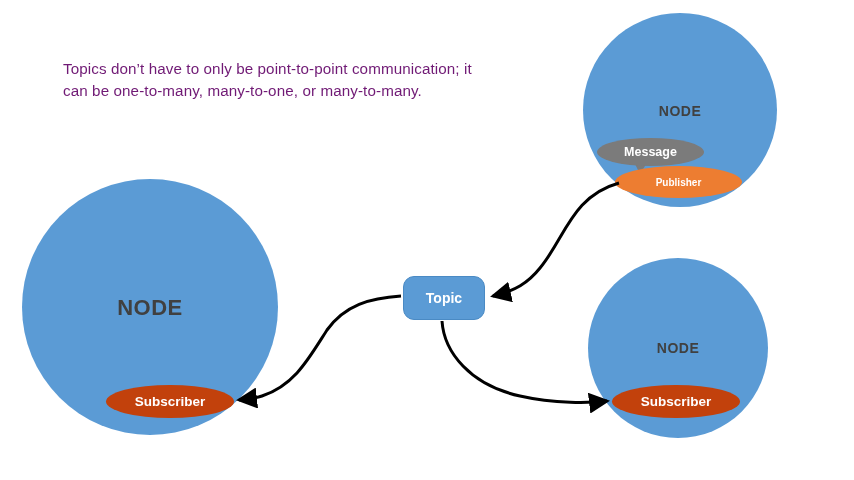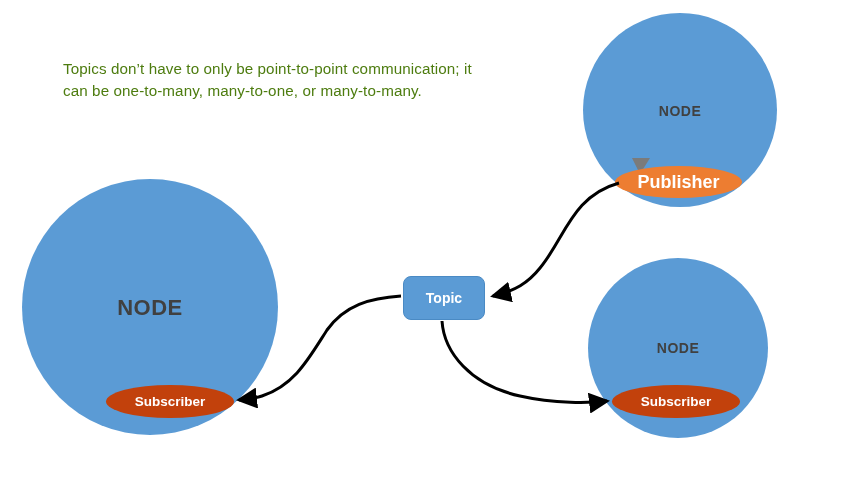--- a/index.html
+++ b/index.html
@@ -17,21 +17,21 @@
     background: #ffffff;
     overflow: hidden;
   }
   .caption {
     position: absolute;
     left: 63px;
     top: 58px;
     width: 420px;
     font-size: 15.2px;
     line-height: 1.42;
-    color: #4d7c0f;
+    color: #701a75;
     letter-spacing: 0.1px;
     white-space: pre-line;
   }
   .node-circle {
     position: absolute;
     border-radius: 50%;
     background: #5B9BD5;
   }
   .node-label {
     position: absolute;
@@ -95,32 +95,35 @@
   </div>
   <div class="ellipse ellipse-green" style="left:106px; top:385px; width:128px; height:33px; font-size:13.5px;">
     <span>Subscriber</span>
   </div>
 
   <div class="node-circle" style="left:583px; top:13px; width:194px; height:194px;">
     <div class="node-label" style="top:90px; font-size:14px;">NODE</div>
   </div>
 
   <div class="msg-tail" style="left:632px; top:158px; border-left:8px solid transparent; border-right:10px solid transparent; border-top:16px solid #7B7B7B;"></div>
-  <div class="ellipse ellipse-orange" style="left:615px; top:166px; width:127px; height:32px; font-size:18px;">
+  <div class="ellipse ellipse-gray" style="left:597px; top:138px; width:107px; height:28px; font-size:12.5px;">
+    <span>Message</span>
+  </div>
+  <div class="ellipse ellipse-orange" style="left:615px; top:166px; width:127px; height:32px; font-size:10px;">
     <span>Publisher</span>
   </div>
 
   <div class="node-circle" style="left:588px; top:258px; width:180px; height:180px;">
     <div class="node-label" style="top:82px; font-size:14px;">NODE</div>
   </div>
   <div class="ellipse ellipse-green" style="left:612px; top:385px; width:128px; height:33px; font-size:13.5px;">
     <span>Subscriber</span>
   </div>
 
-  <div class="topic-box" style="left:403px; top:276px; width:82px; height:44px;">
+  <div class="topic-box" style="left:403px; top:276px; width:82px; height:44px;border-radius:11px;">
     <span>Topic</span>
   </div>
 
   <svg id="arrows" viewBox="0 0 854 480">
     <defs>
       <marker id="arrowhead" markerWidth="7" markerHeight="7" refX="6" refY="3.5" orient="auto" markerUnits="strokeWidth">
         <polygon points="0 0, 7 3.5, 0 7" fill="#000000"></polygon>
       </marker>
     </defs>
 

